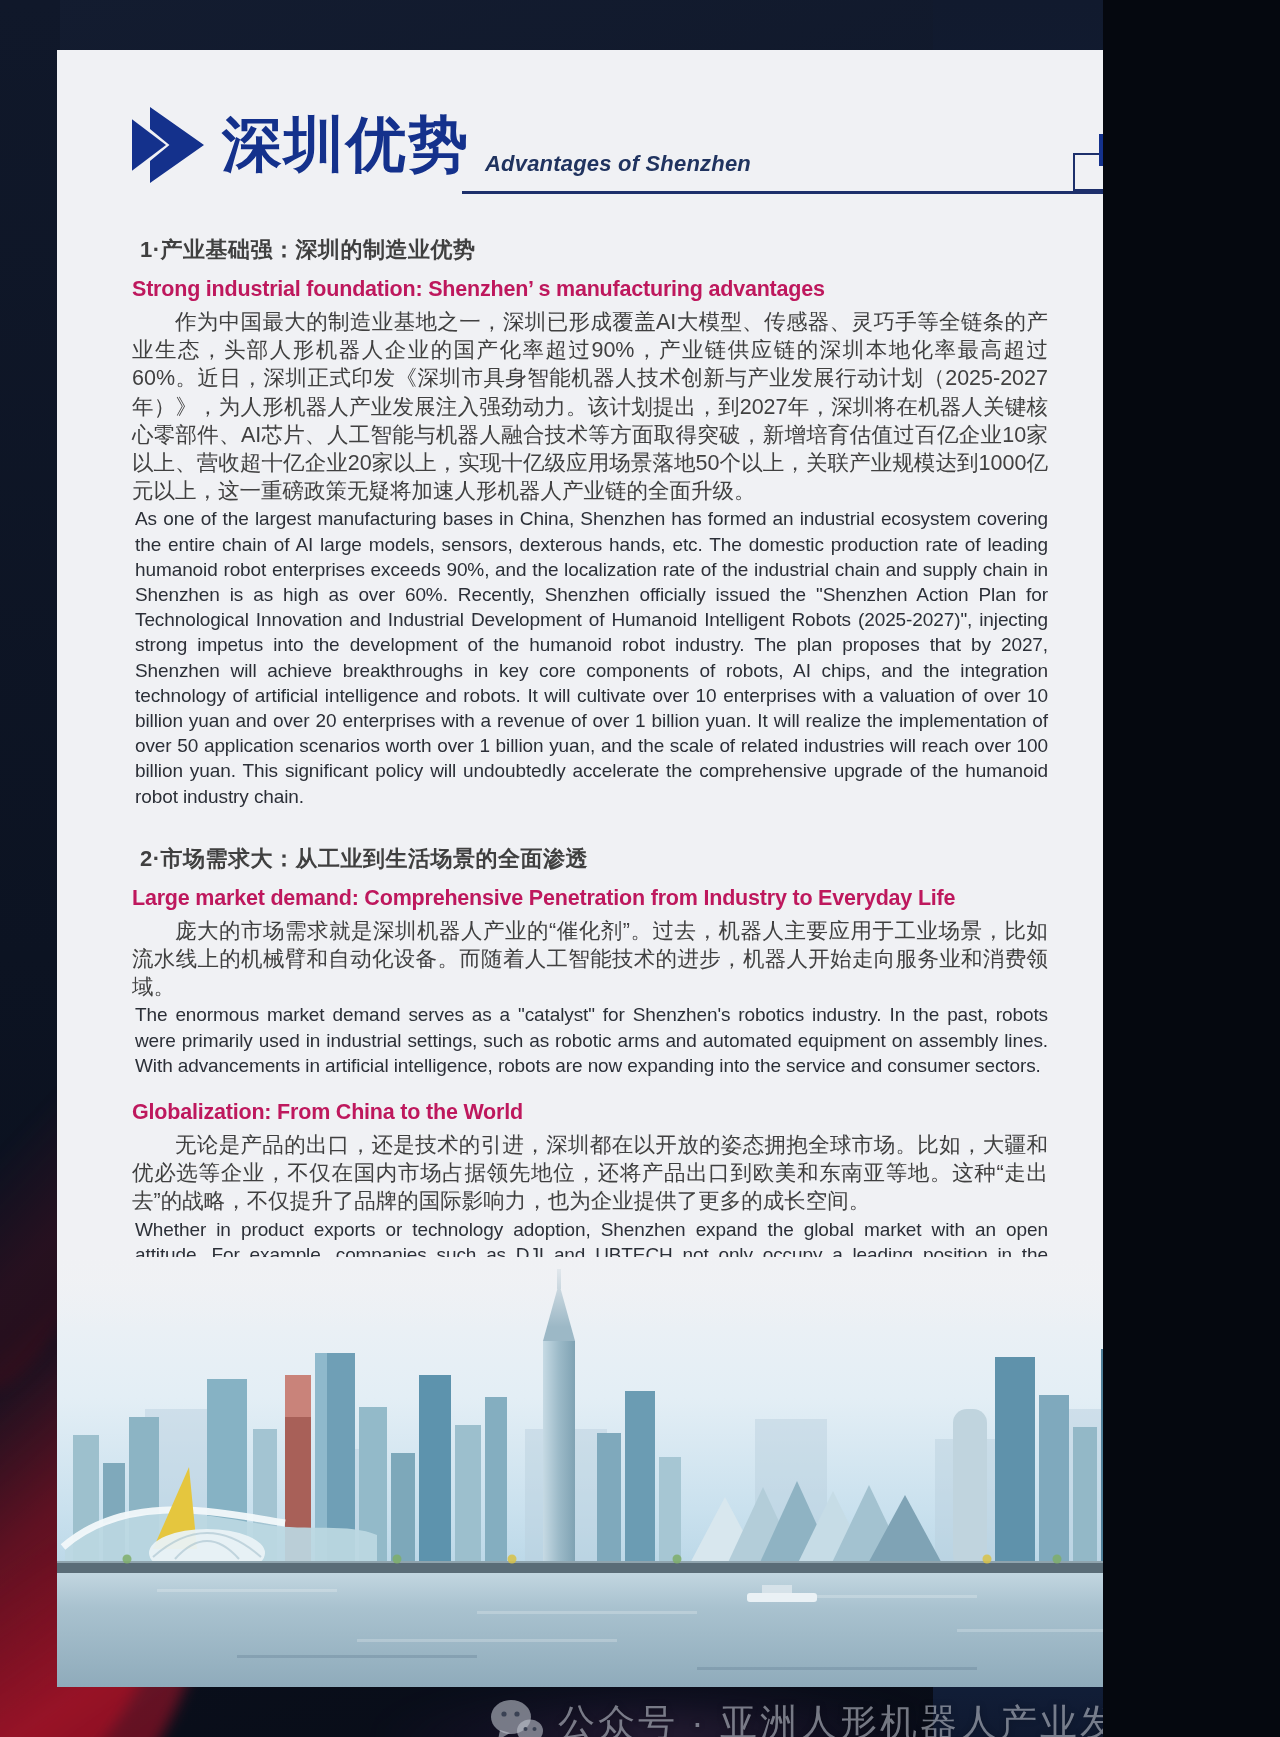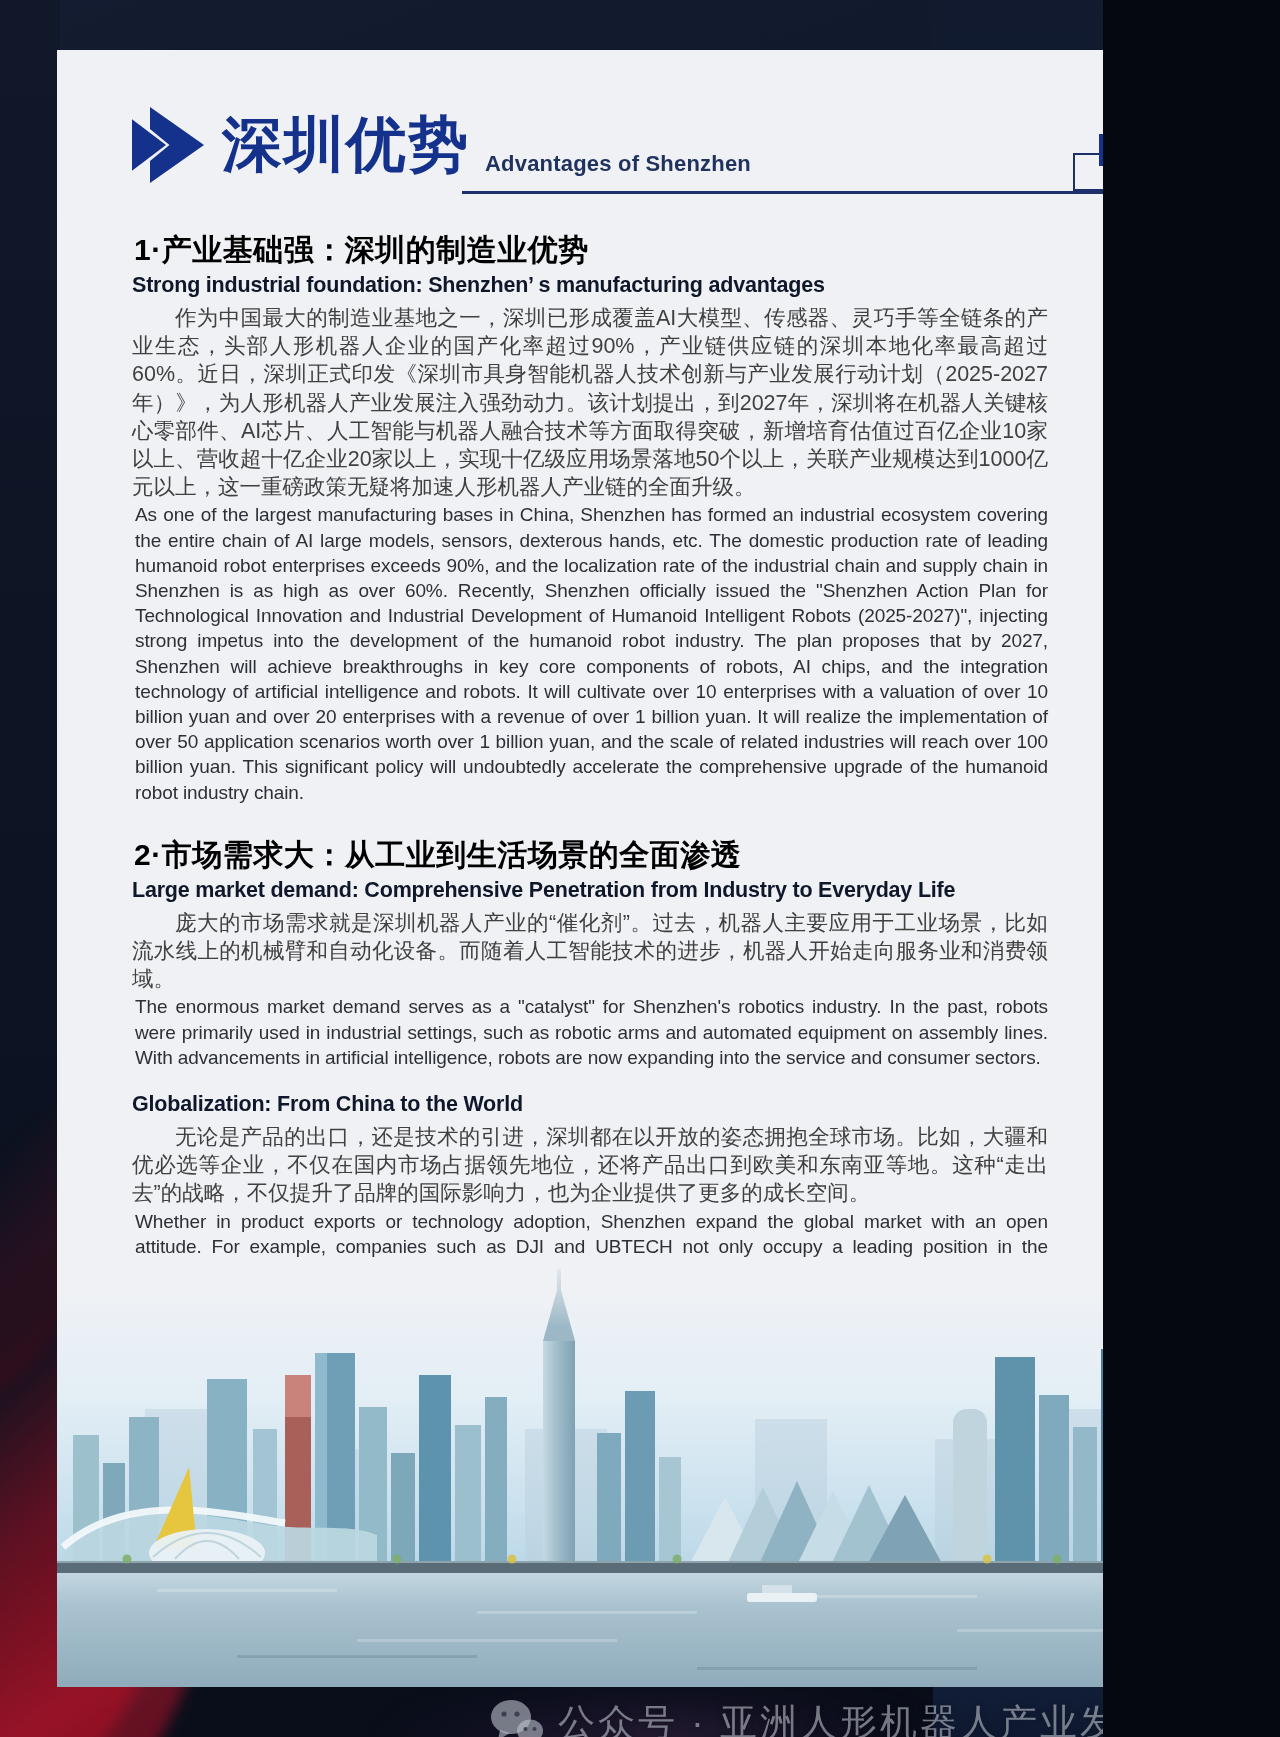--- a/index.html
+++ b/index.html
@@ -41,32 +41,32 @@
   .content{position:relative;padding:0 170px 0 75px;}
   
   .hdr{position:relative;margin-top:55px;height:92px;}
   .hdr-row{display:flex;align-items:center;height:80px;}
   .chevrons{display:flex;align-items:center;}
   .chev-s{width:34px;height:56px;background:#14318c;
     clip-path:polygon(0 4%,100% 50%,0 96%);}
   .chev-b{width:54px;height:76px;background:#14318c;margin-left:-16px;
     clip-path:polygon(0 0,100% 50%,0 100%,0 71%,36% 50%,0 29%);}
   .hdr-title{font-size:60px;font-weight:bold;color:#14318c;letter-spacing:2px;margin-left:18px;line-height:1;}
-  .hdr-sub{font-size:22px;font-weight:bold;color:#20335f;margin-left:15px;align-self:flex-end;padding-bottom:8px;letter-spacing:.2px;}
+  .hdr-sub{font-size:22px;font-weight:bold;color:#20335f;margin-left:15px;align-self:flex-end;padding-bottom:8px;letter-spacing:.2px;font-style:italic;}
   .hdr-line{position:absolute;left:330px;top:86px;width:651px;height:2.5px;background:#1d2f6b;}
   .sq{position:absolute;box-sizing:border-box;}
   .sq-outline{left:941px;top:48px;width:38px;height:38px;border:2.5px solid #1d2f6b;background:transparent;}
   .sq-small{left:996px;top:55px;width:16px;height:16px;border:2px solid #1d2f6b;}
   .sq-fill{left:967px;top:29px;width:32px;height:32px;background:#14318c;}
   
   .section{margin-top:31px;}
   .section.first{margin-top:34px;}
   .section.third{margin-top:21px;}
-  .h-zh{font-size:30px;line-height:37px;font-weight:bold;color:#000000;letter-spacing:.5px;margin:2px;}
-  .h-en{font-size:21.5px;line-height:27px;font-weight:bold;color:#0f172a;margin:4px 0 5px 0;letter-spacing:-.2px;}
+  .h-zh{font-size:22px;line-height:37px;font-weight:bold;color:#404040;letter-spacing:.5px;margin:8px;}
+  .h-en{font-size:21.5px;line-height:27px;font-weight:bold;color:#be185d;margin:4px 0 5px 0;letter-spacing:-.2px;}
   .b-zh{font-size:21.5px;line-height:28.2px;color:#404040;margin:0;text-align:justify;text-indent:2em;font-weight:500;}
   .b-en{font-size:19px;line-height:25.2px;color:#2b2f37;margin:1px 0 0 3px;text-align:justify;letter-spacing:-.1px;}
   
   .skyline{position:absolute;left:0;bottom:0;width:1161px;height:430px;display:block;}
   
   .watermark{
     position:absolute;left:490px;top:1698px;display:flex;align-items:center;z-index:5;
   }
   .wm-text{font-size:37px;color:rgba(188,194,204,.6);letter-spacing:3px;margin-left:14px;white-space:nowrap;
     text-shadow:0 0 6px rgba(0,0,0,.25);}

